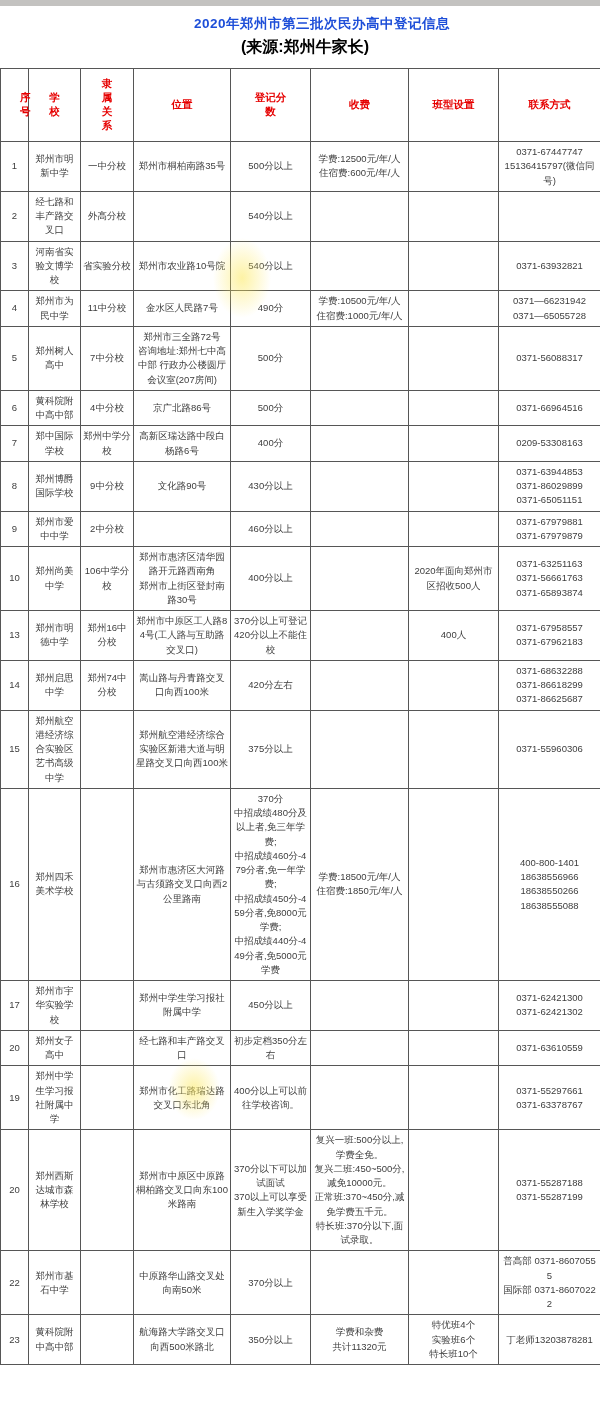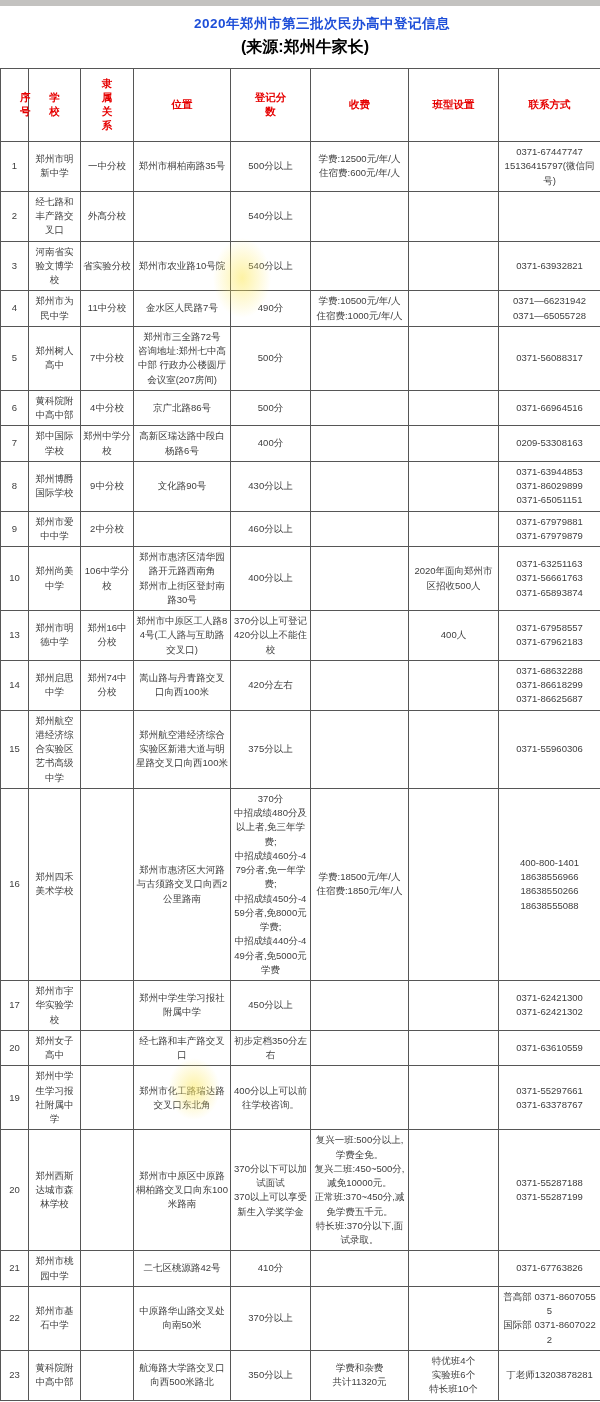--- a/index.html
+++ b/index.html
@@ -318,30 +318,20 @@
 370以上可以享受新生入学奖学金</td>
           <td>复兴一班:500分以上,学费全免。
 复兴二班:450~500分,减免10000元。
 正常班:370~450分,减免学费五千元。
 特长班:370分以下,面试录取。</td>
           <td></td>
           <td>0371-55287188
 0371-55287199</td>
         </tr>
         <tr>
-          <td>21</td>
-          <td>郑州市桃园中学</td>
-          <td></td>
-          <td>二七区桃源路42号</td>
-          <td>410分</td>
-          <td></td>
-          <td></td>
-          <td>0371-67763826</td>
-        </tr>
-        <tr>
           <td>22</td>
           <td>郑州市基石中学</td>
           <td></td>
           <td>中原路华山路交叉处向南50米</td>
           <td>370分以上</td>
           <td></td>
           <td></td>
           <td>普高部 0371-86070555
 国际部 0371-86070222</td>
         </tr>

